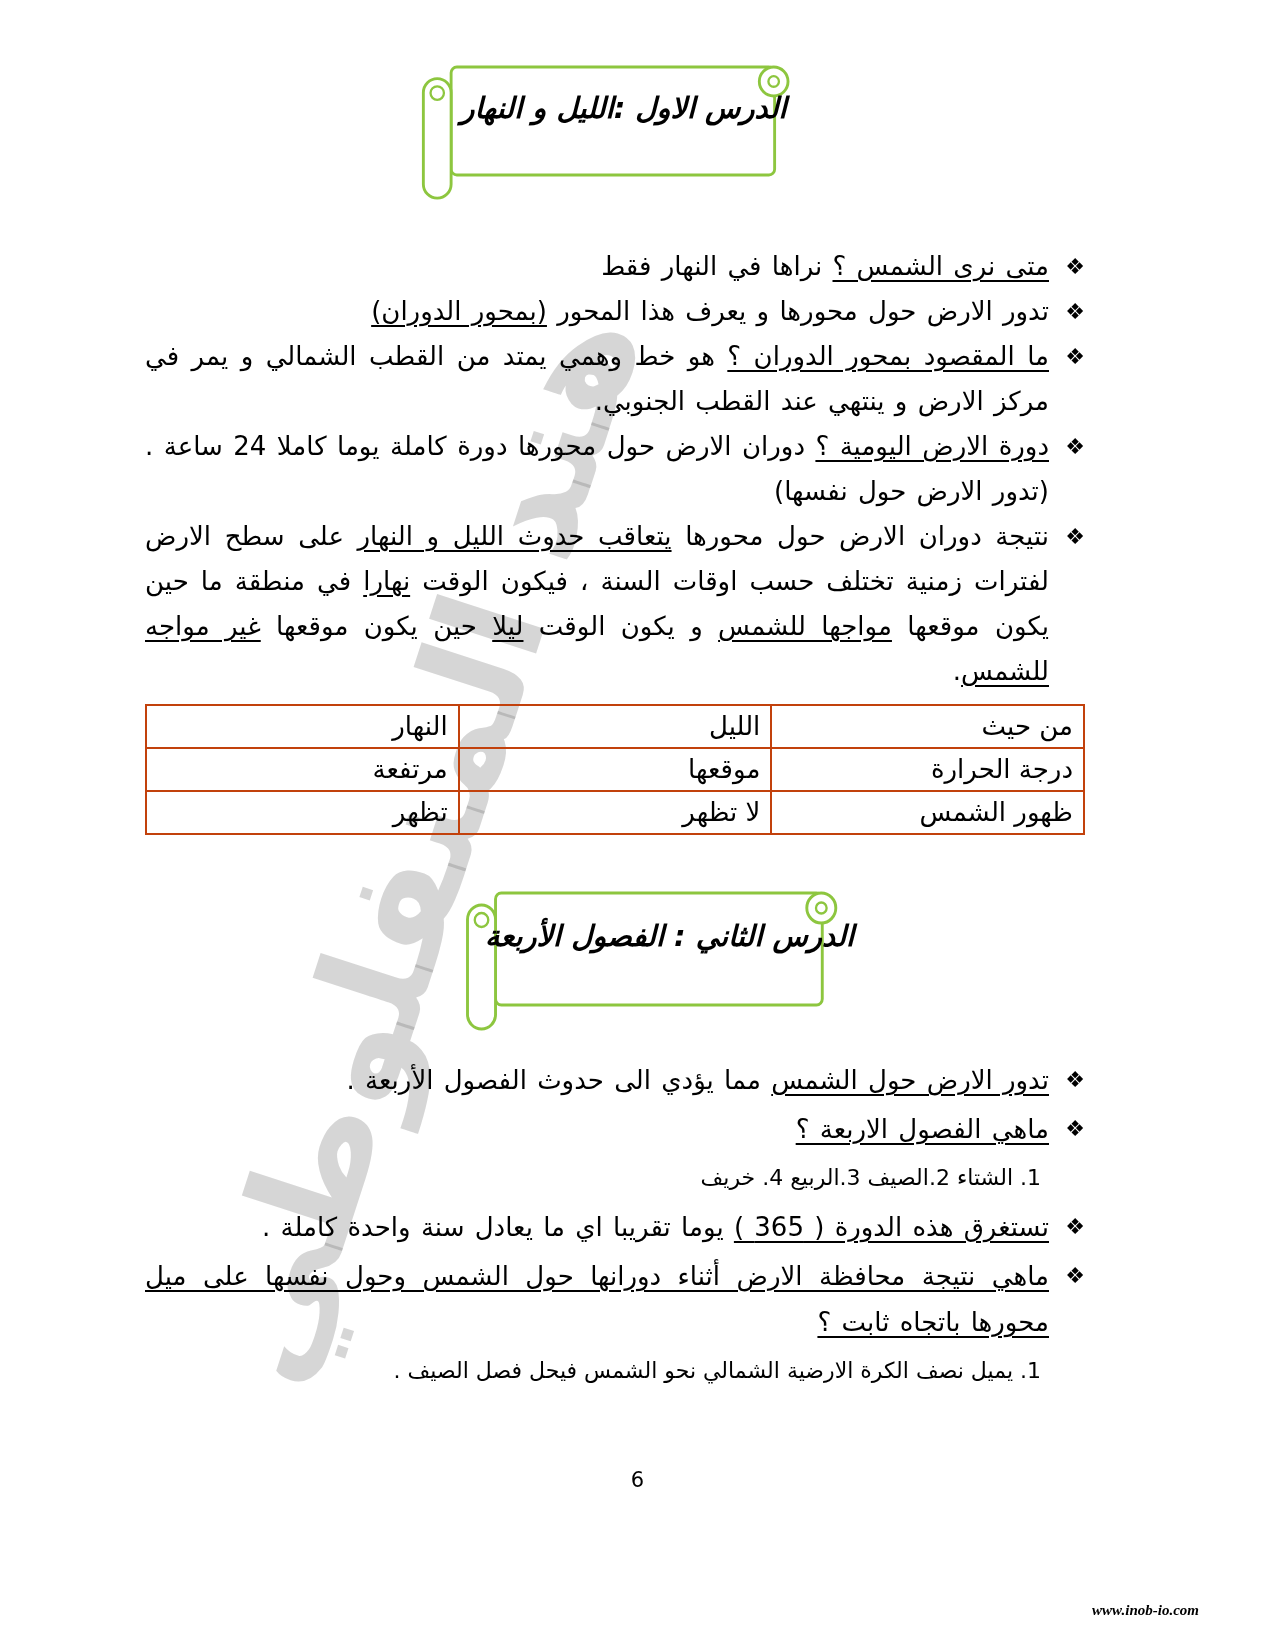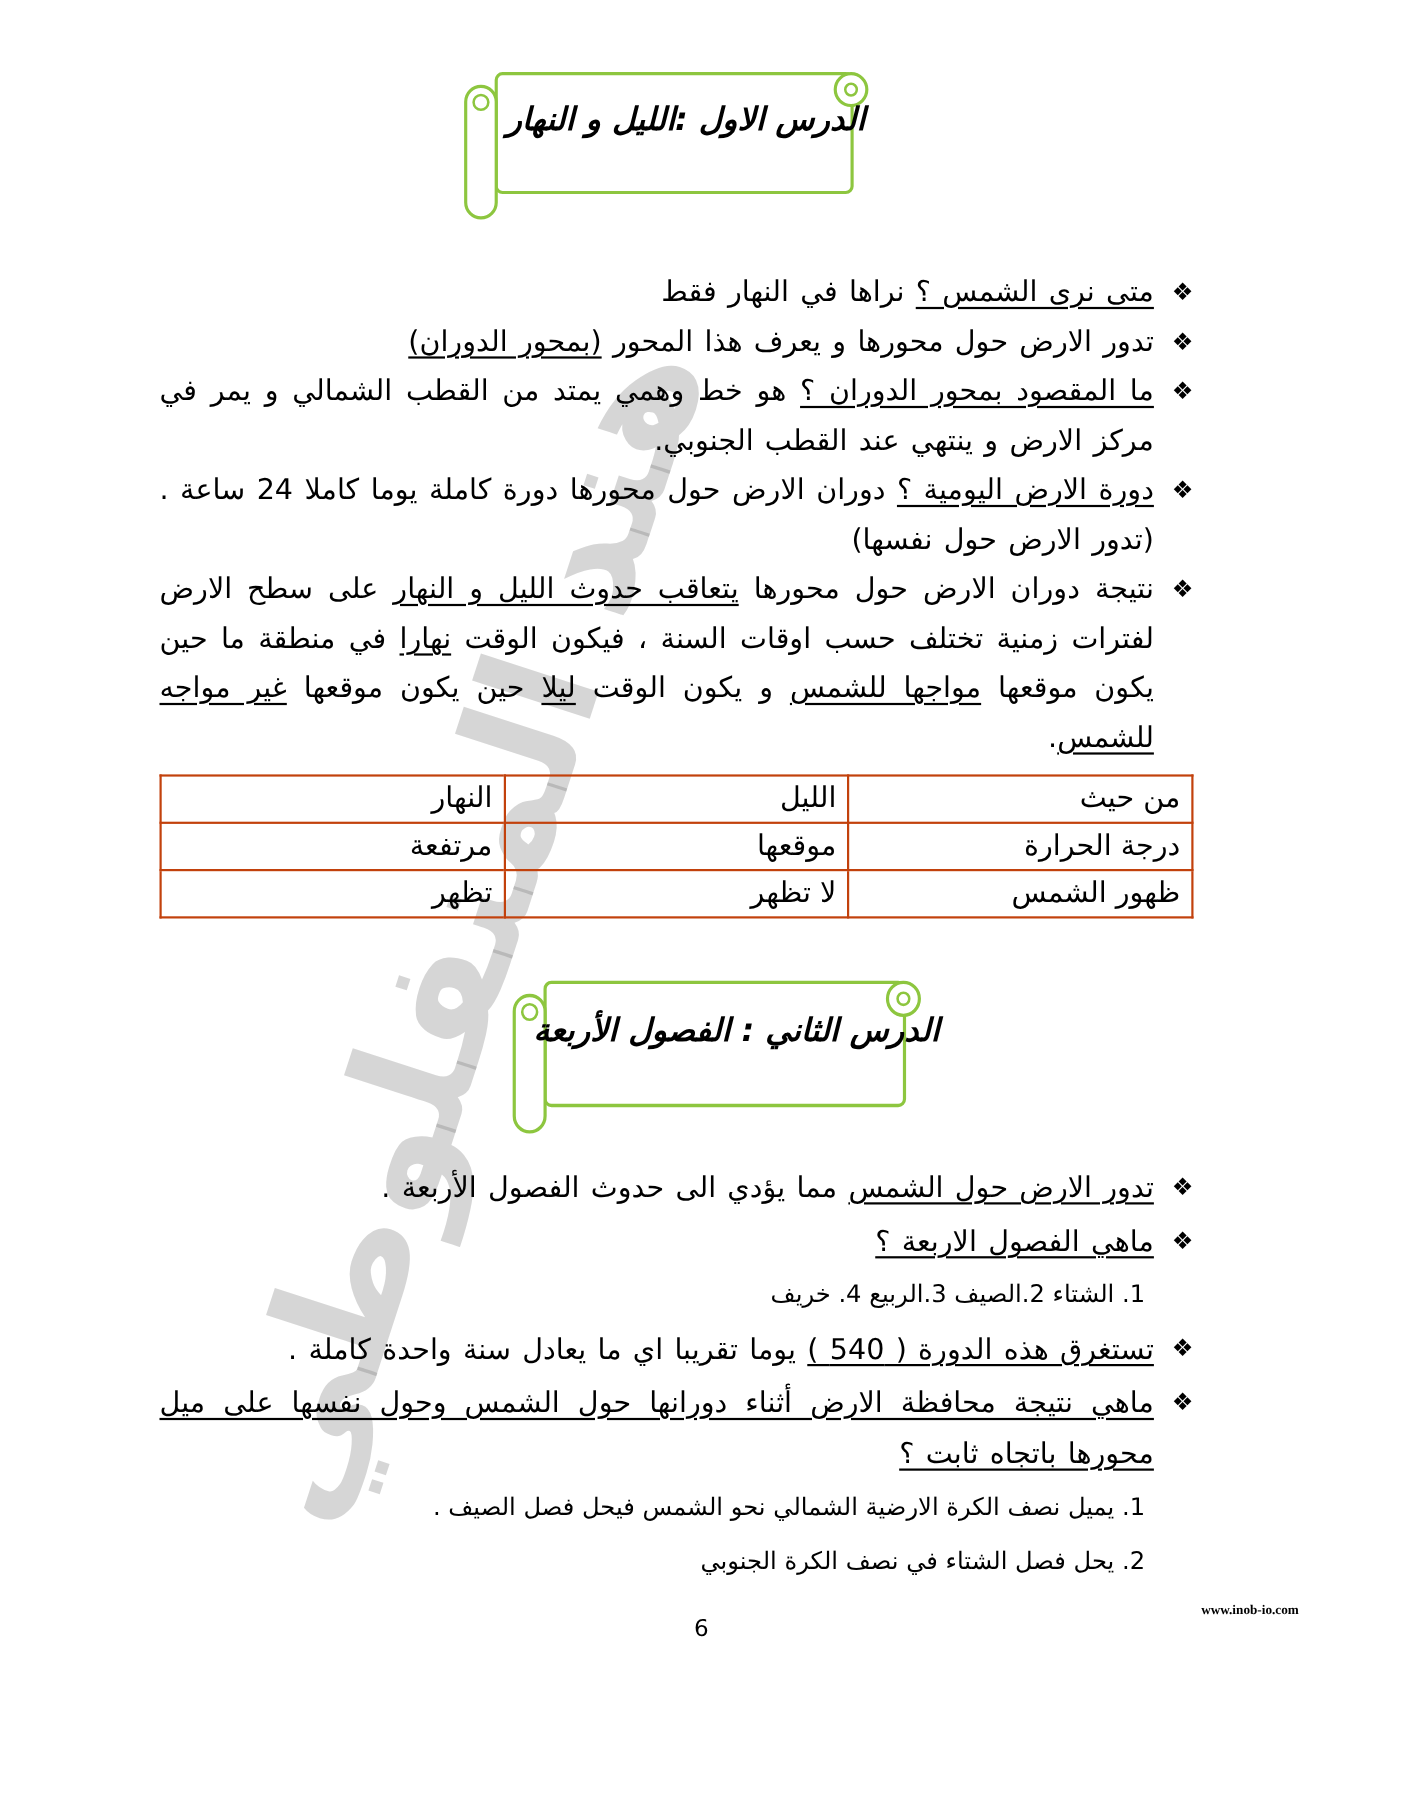--- a/index.html
+++ b/index.html
@@ -38,22 +38,22 @@
   .btext{flex:1 1 auto;text-align:justify;word-spacing:2px;}
   .ku{font-weight:normal;text-decoration:underline;text-decoration-thickness:2px;text-underline-offset:5px;}
   
   .info-table{width:100%;border-collapse:collapse;table-layout:fixed;margin-top:10px;font-size:26px;}
   .info-table td{border:2px solid #c2410c;padding:2px 10px 4px;height:35px;text-align:right;vertical-align:middle;}
   
   .subline{padding-right:44px;font-size:22px;line-height:46px;margin-top:3px;}
   
   .page-num{position:absolute;top:1468px;left:0;width:100%;text-align:center;font-size:21px;z-index:1;}
   .site{
-    position:absolute;top:1456px;left:1092px;direction:ltr;z-index:1;
-    font-family:"Liberation Serif",serif;font-weight:bold;font-size:12px;
+    position:absolute;top:1602px;left:1092px;direction:ltr;z-index:1;
+    font-family:"Liberation Serif",serif;font-style:italic;font-weight:bold;font-size:15px;
   }
 </style>
 </head>
 <body>
 
 <div class="sheet">
 
   <div class="watermark">هند المنفلوطي</div>
 
   <div class="banner banner1">
@@ -135,28 +135,27 @@
 
     <div class="bullet">
       <span class="marker">❖</span>
       <div class="btext"><span class="ku">ماهي الفصول الاربعة ؟</span></div>
     </div>
 
     <div class="subline">1. الشتاء  2.الصيف  3.الربيع 4. خريف</div>
 
     <div class="bullet">
       <span class="marker">❖</span>
-      <div class="btext"><span class="ku">تستغرق هذه الدورة ( 540 )</span><span> يوما تقريبا اي ما يعادل سنة واحدة كاملة .</span></div>
+      <div class="btext"><span class="ku">تستغرق هذه الدورة ( 365 )</span><span> يوما تقريبا اي ما يعادل سنة واحدة كاملة .</span></div>
     </div>
 
     <div class="bullet">
       <span class="marker">❖</span>
       <div class="btext"><span class="ku">ماهي نتيجة محافظة الارض أثناء دورانها حول الشمس وحول نفسها على ميل محورها باتجاه ثابت ؟</span></div>
     </div>
 
     <div class="subline">1. يميل نصف الكرة الارضية الشمالي نحو الشمس فيحل فصل الصيف .</div>
-    <div class="subline">2. يحل فصل الشتاء في نصف الكرة الجنوبي</div>
   </div>
 
   <div class="page-num">6</div>
   <div class="site">www.inob-io.com</div>
 
 </div>
 
 </body></html>

